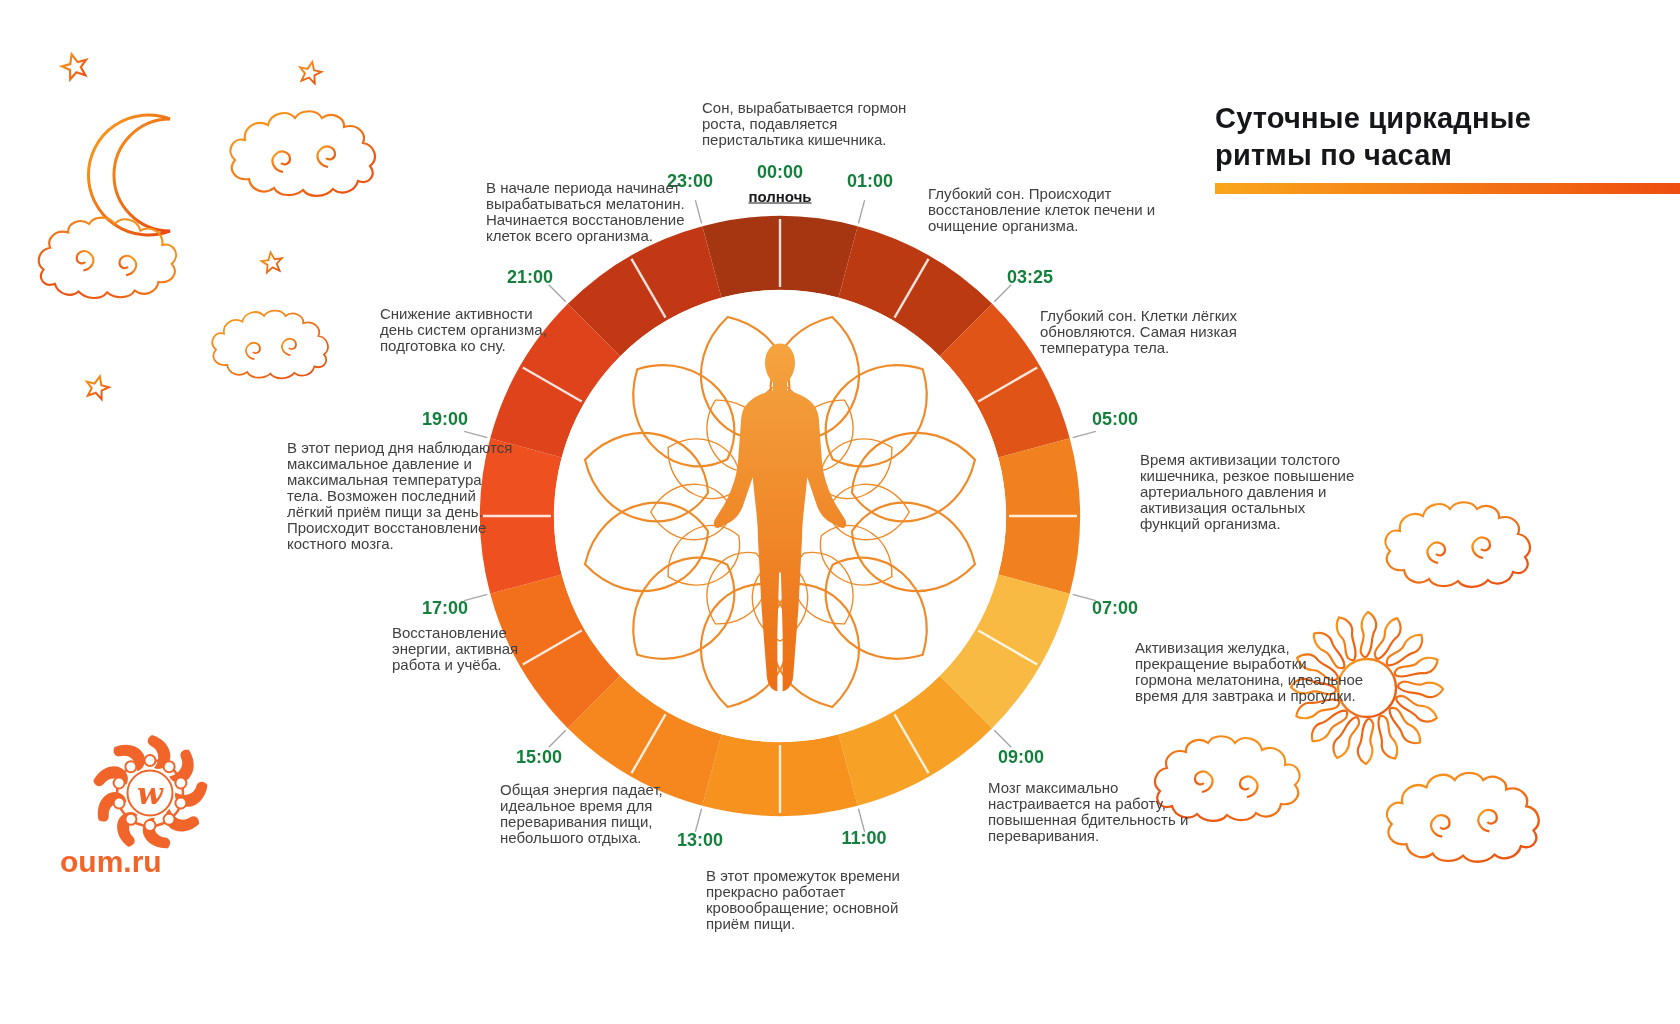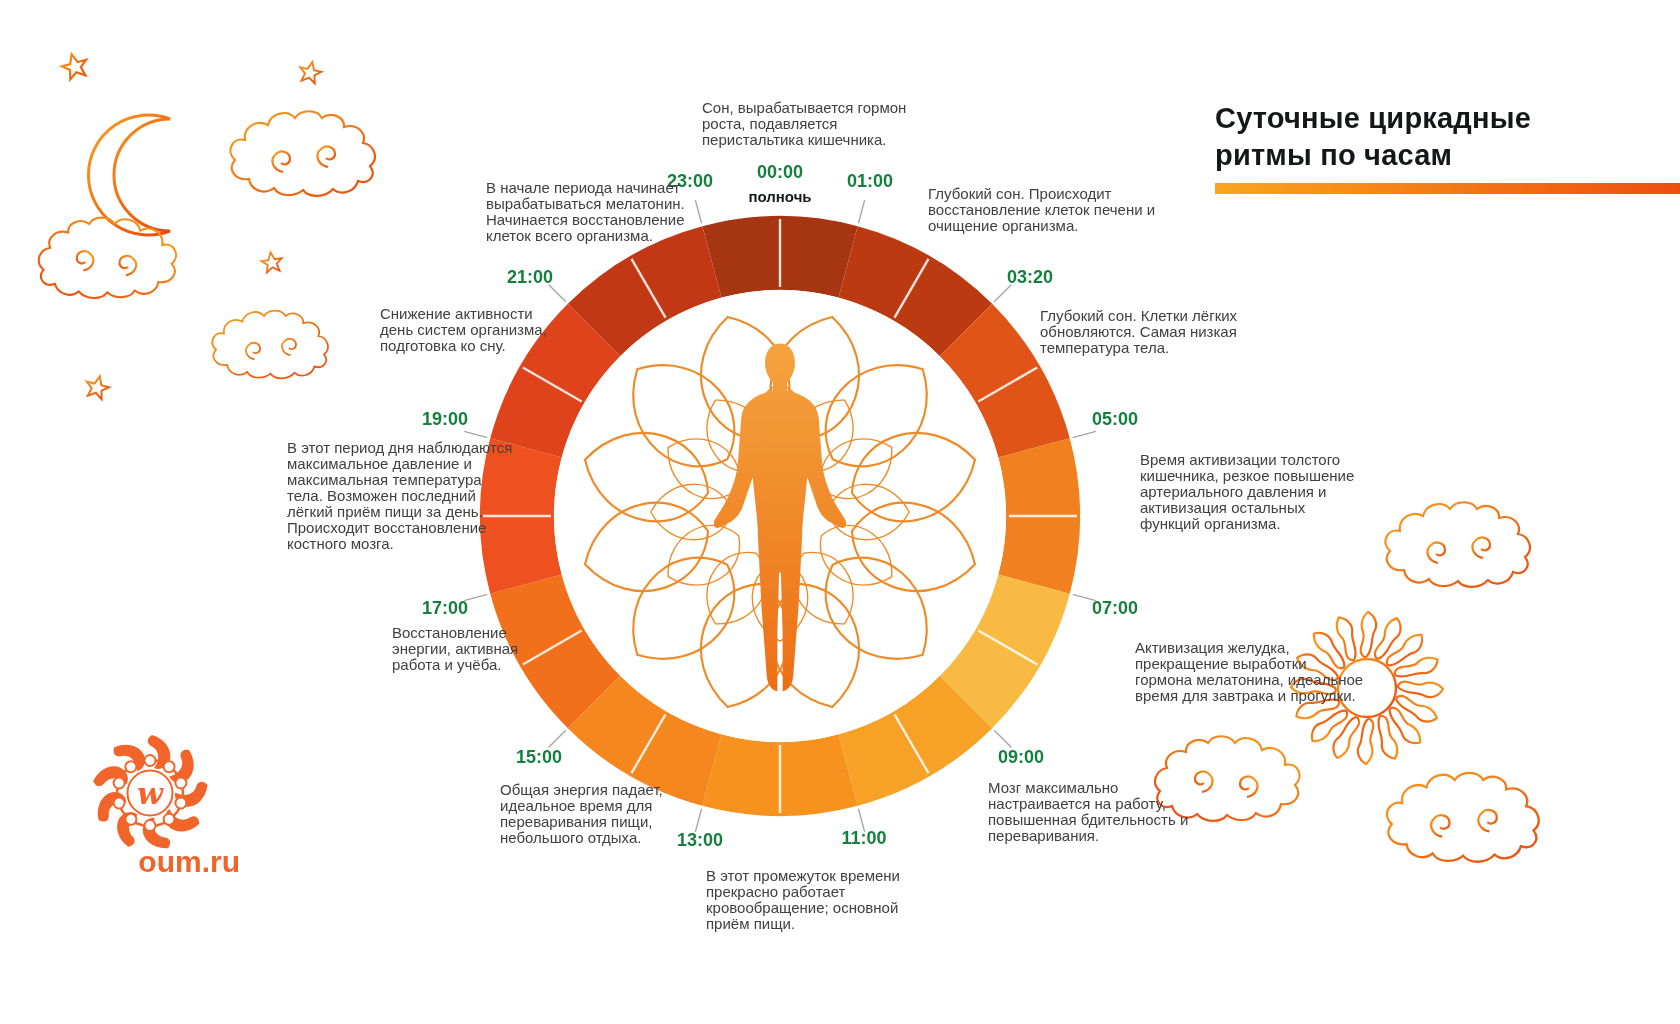--- a/index.html
+++ b/index.html
@@ -5,23 +5,23 @@
   html,body{margin:0;padding:0;background:#ffffff;}
   .stage{position:relative;width:1680px;height:1024px;overflow:hidden;background:#fff;
          font-family:"Liberation Sans",sans-serif;}
   .scene{position:absolute;left:0;top:0;}
   .title{position:absolute;left:1215px;top:100px;width:340px;font-size:29px;line-height:1.26;
          font-weight:bold;color:#14161a;letter-spacing:.2px;}
   .title-bar{position:absolute;left:1215px;top:183px;width:465px;height:11px;}
   .hl{position:absolute;transform:translate(-50%,-50%);font-size:18px;font-weight:bold;
       color:#15803d;white-space:nowrap;}
   .midnight-caption{position:absolute;transform:translate(-50%,-50%);font-size:15px;
-      font-weight:bold;color:#17191d;white-space:nowrap;}
+      font-weight:bold;color:#17191d;white-space:nowrap;text-decoration:underline;}
   .desc{position:absolute;font-size:15px;line-height:16px;color:#404040;}
-  .brand-text{position:absolute;left:60px;top:845px;width:180px;text-align:right;
+  .brand-text{position:absolute;left:60px;top:845px;width:180px;text-align:left;
       font-size:30px;font-weight:bold;color:#F2652A;}
 </style>
 </head>
 <body>
 
 <div class="stage">
 
   <svg class="scene" width="1680" height="1024" viewBox="0 0 1680 1024">
     <defs>
       <linearGradient id="decoGrad" x1="0" y1="0" x2="1" y2="1">
@@ -190,21 +190,21 @@
     </g>
   </svg>
 
   <div class="title">Суточные циркадные ритмы по часам</div>
   <div class="title-bar" style="background: linear-gradient(90deg, rgb(249, 166, 28), rgb(238, 77, 15));"></div>
 
   <div class="hl" style="left:690px;top:181px">23:00</div>
   <div class="hl" style="left:780px;top:172px">00:00</div>
   <div class="midnight-caption" style="left:780px;top:196px">полночь</div>
   <div class="hl" style="left:870px;top:181px">01:00</div>
-  <div class="hl" style="left:1030px;top:277px">03:20</div>
+  <div class="hl" style="left:1030px;top:277px">03:25</div>
   <div class="hl" style="left:1115px;top:419px">05:00</div>
   <div class="hl" style="left:1115px;top:608px">07:00</div>
   <div class="hl" style="left:1021px;top:757px">09:00</div>
   <div class="hl" style="left:864px;top:838px">11:00</div>
   <div class="hl" style="left:700px;top:840px">13:00</div>
   <div class="hl" style="left:539px;top:757px">15:00</div>
   <div class="hl" style="left:445px;top:608px">17:00</div>
   <div class="hl" style="left:445px;top:419px">19:00</div>
   <div class="hl" style="left:530px;top:277px">21:00</div>
 

